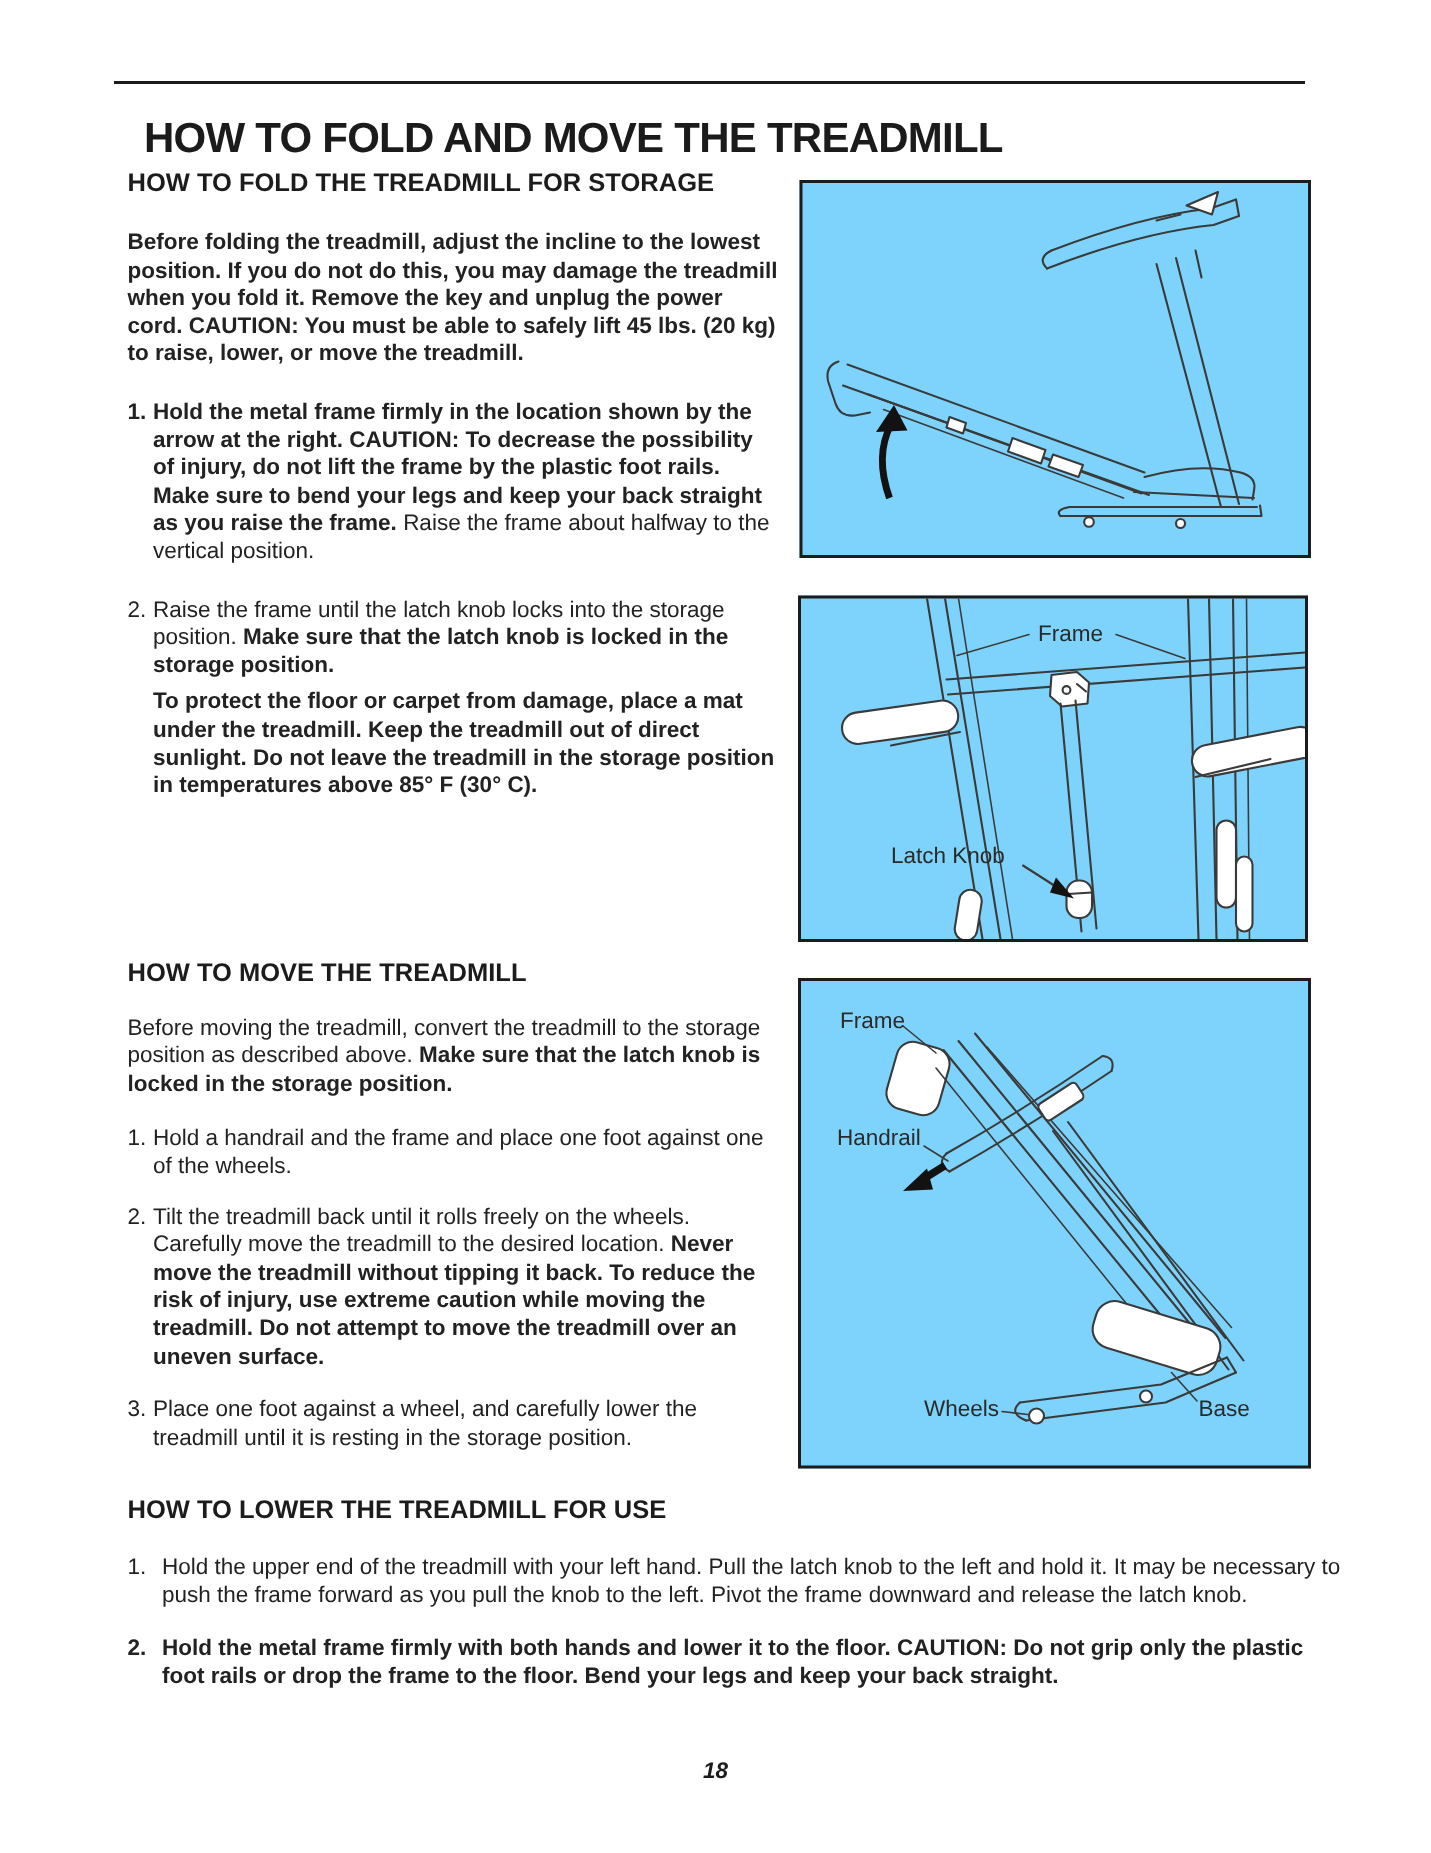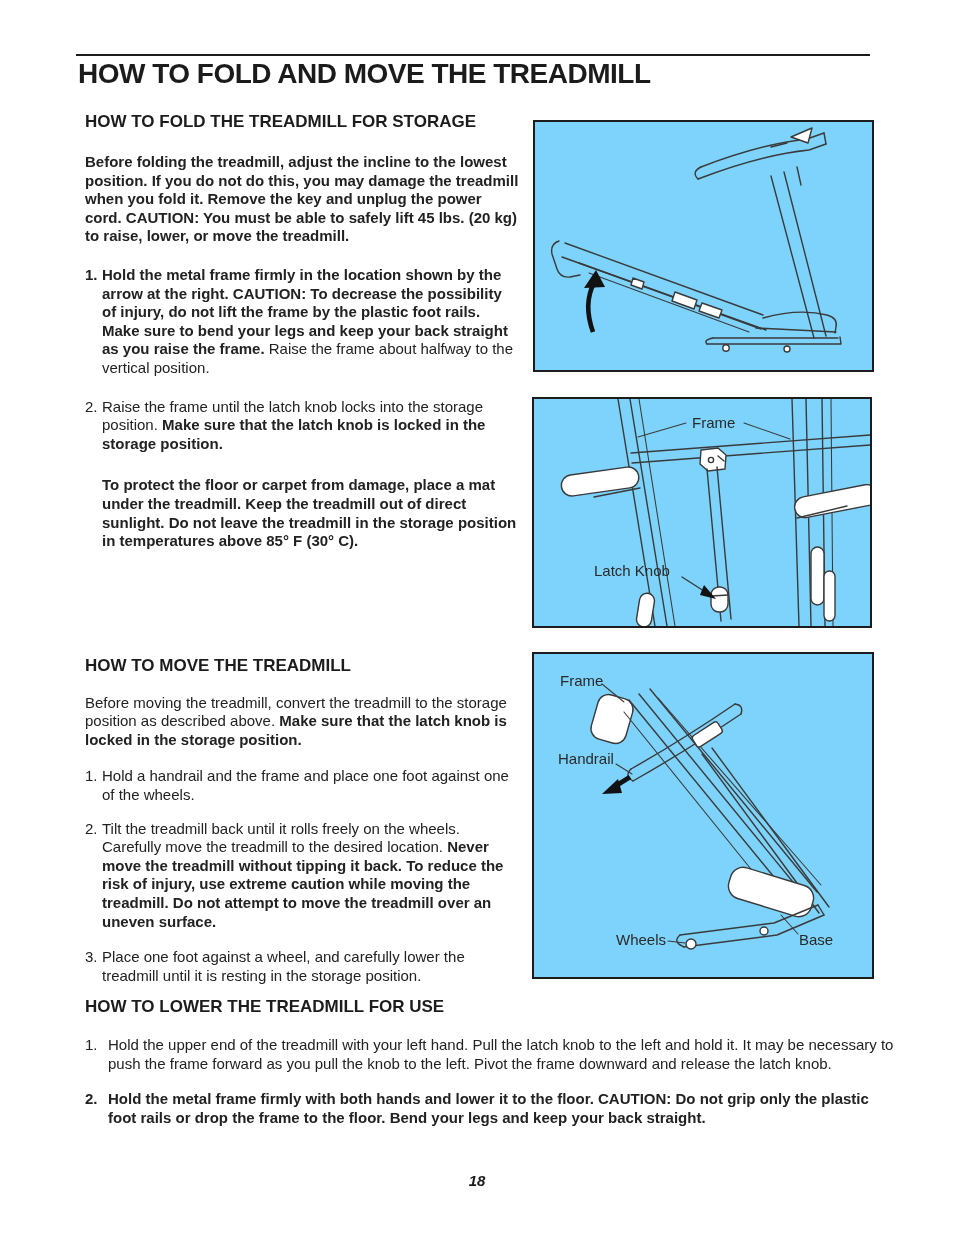--- a/index.html
+++ b/index.html
@@ -2,21 +2,21 @@
 <html><head>
 <meta charset="utf-8">
 <style>
   html,body{margin:0;padding:0;}
   body{
     width:954px;height:1235px;position:relative;background:#ffffff;
     font-family:"Liberation Sans",sans-serif;color:#222;overflow:hidden;
   }
   .rule{position:absolute;left:76px;top:54px;width:794px;height:2px;background:#1b1b1b;}
   .page-title{
-    position:absolute;left:78px;top:58px;margin:0;
+    position:absolute;left:78px;top:58px;margin:18px;
     font-size:28px;font-weight:700;letter-spacing:-0.5px;color:#1b1b1b;white-space:nowrap;text-align:right;
   }
   .left-col{position:absolute;left:85px;top:112px;width:434px;}
   .bottom-sec{position:absolute;left:85px;top:997px;width:814px;}
   h2{font-size:17px;font-weight:700;margin:0;color:#1c1c1c;line-height:19px;}
   p{font-size:15px;line-height:18.6px;margin:0;}
   .b{font-weight:700;}
   .step{display:flex;font-size:15px;line-height:18.6px;}
   .step .num{width:17px;flex-shrink:0;}
   .bottom-sec .step .num{width:23px;}
@@ -44,21 +44,21 @@
   <div class="step" style="margin-top:20px">
     <span class="num b">1.</span>
     <span><span class="b">Hold the metal frame firmly in the location shown by the arrow at the right. CAUTION: To decrease the pos­sibility of injury, do not lift the frame by the plastic foot rails. Make sure to bend your legs and keep your back straight as you raise the frame.</span> <span>Raise the frame about halfway to the vertical position.</span></span>
   </div>
 
   <div class="step" style="margin-top:20px">
     <span class="num">2.</span>
     <span><span>Raise the frame until the latch knob locks into the storage position.</span> <span class="b">Make sure that the latch knob is locked in the storage position.</span></span>
   </div>
 
-  <p class="b note" style="margin-top:23px">To protect the floor or carpet from damage, place a mat under the treadmill. Keep the treadmill out of di­rect sunlight. Do not leave the treadmill in the stor­age position in temperatures above 85° F (30° C).</p>
+  <p class="b note" style="margin-top:6px">To protect the floor or carpet from damage, place a mat under the treadmill. Keep the treadmill out of di­rect sunlight. Do not leave the treadmill in the stor­age position in temperatures above 85° F (30° C).</p>
 
   <h2 style="margin-top:105px">HOW TO MOVE THE TREADMILL</h2>
 
   <p style="margin-top:19px"><span>Before moving the treadmill, convert the treadmill to the stor­age position as described above.</span> <span class="b">Make sure that the latch knob is locked in the storage position.</span></p>
 
   <div class="step" style="margin-top:18px">
     <span class="num">1.</span>
     <span>Hold a handrail and the frame and place one foot against one of the wheels.</span>
   </div>
 

